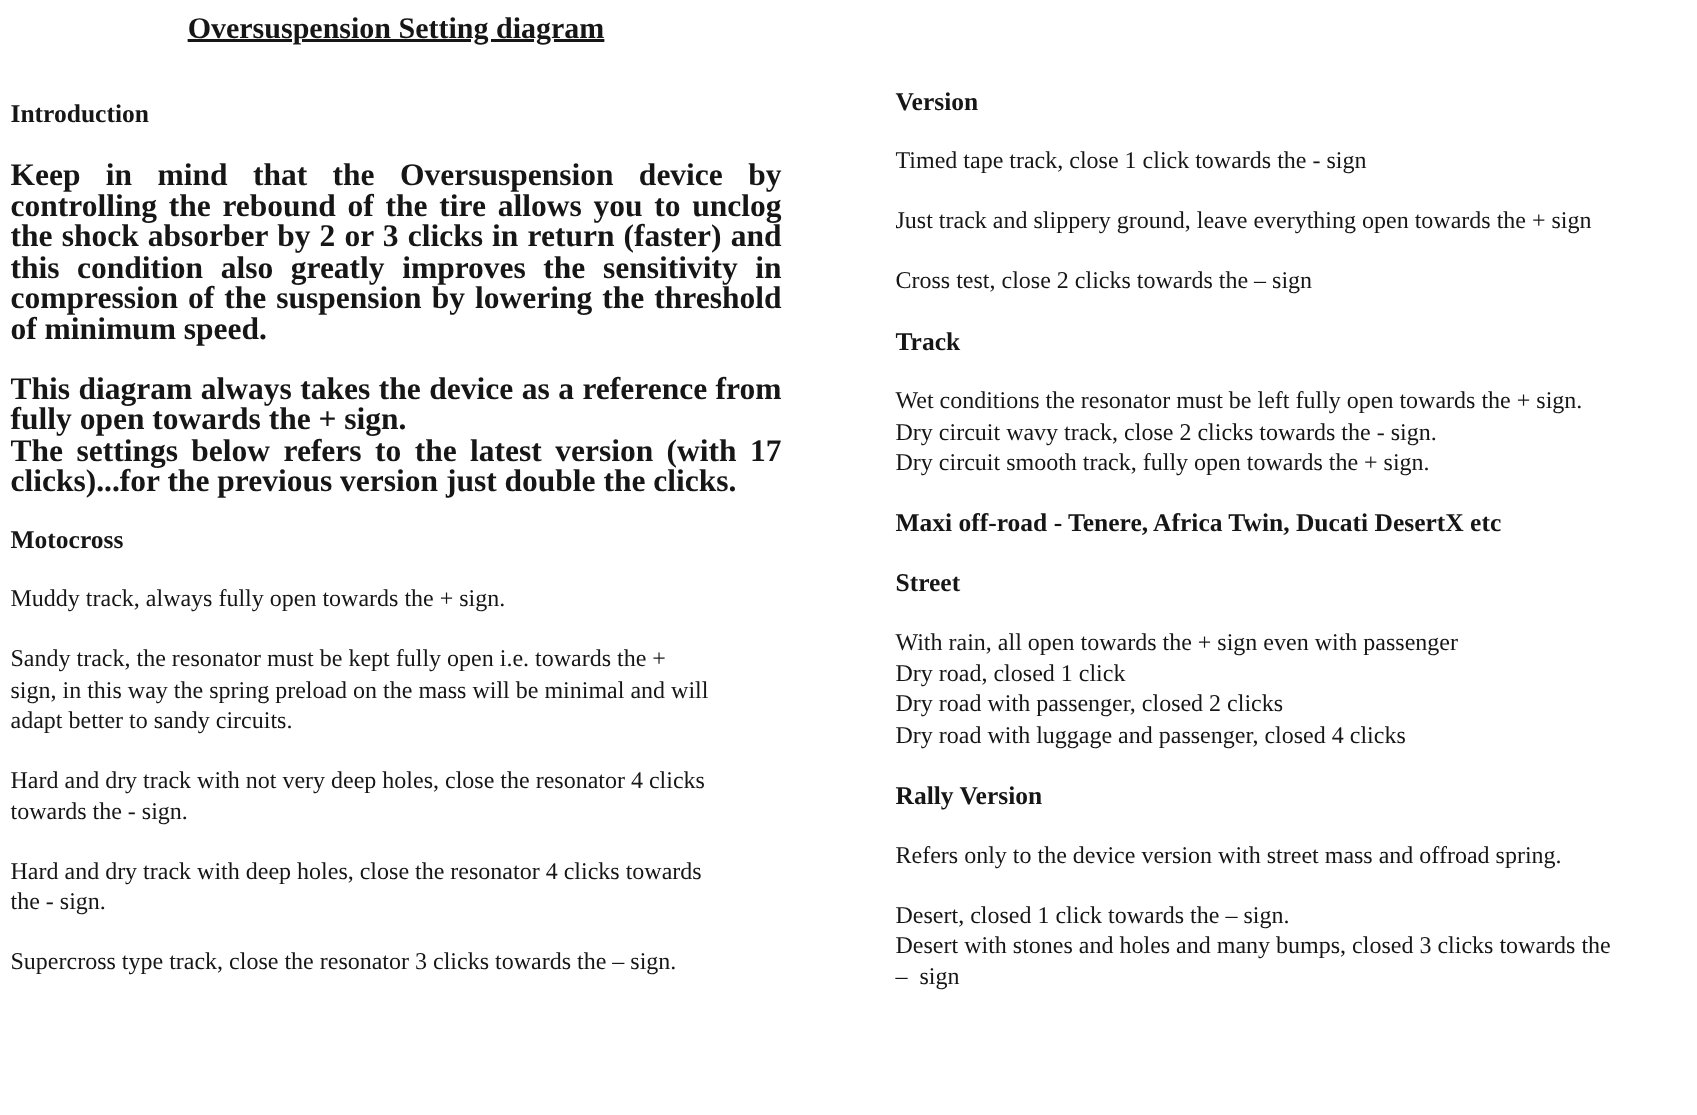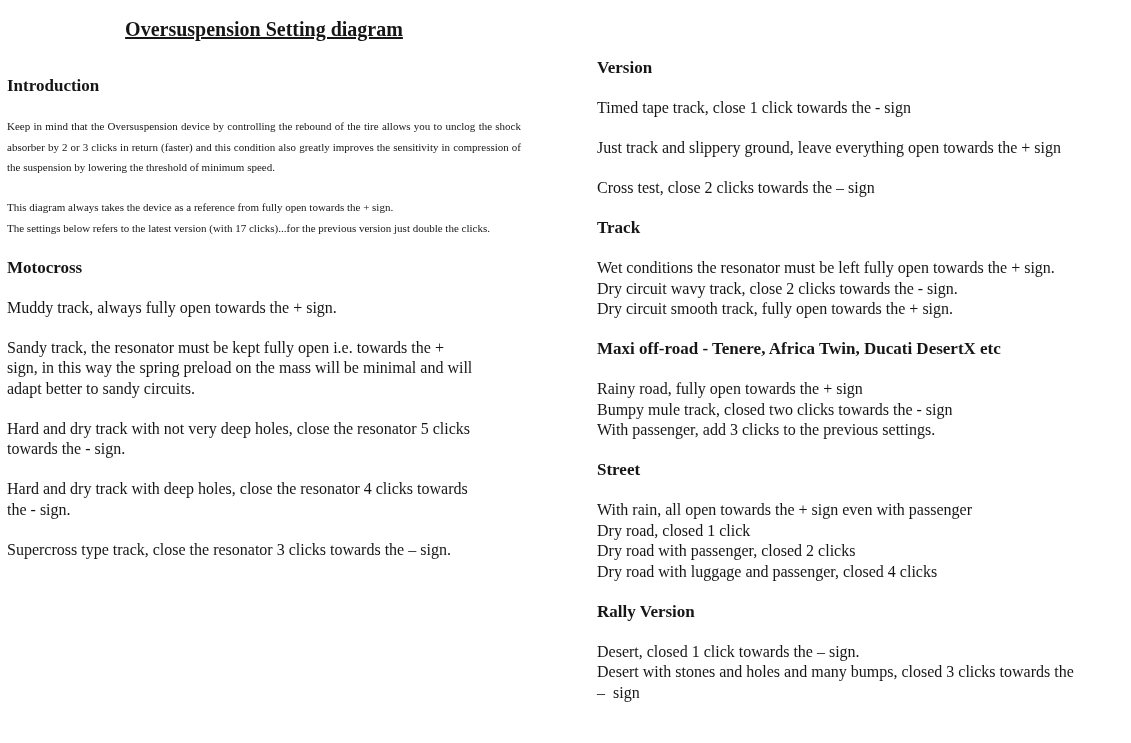--- a/index.html
+++ b/index.html
@@ -22,86 +22,85 @@
   }
   .col-left  { left: 7px;   width: 514px; }
   .col-right { left: 597px; width: 534px; padding-top: 58px; }
 
   .doc-title {
     font-size: 20px;
     font-weight: bold;
     text-decoration: underline;
     text-align: center;
     line-height: 26px;
-    padding-top: 16px;
+    padding-top: 6px;
     margin: 0 0 34px 0;
   }
   .heading {
     font-size: 17px;
     font-weight: bold;
     line-height: 20.5px;
     margin: 0 0 19.5px 0;
     white-space: pre;
   }
   .para {
     font-size: 16px;
     line-height: 20.5px;
     margin: 0 0 19.5px 0;
     white-space: pre;
   }
   .para-justify {
-    font-size: 11px;
+    font-size: 21px;
     line-height: 20.5px;
     margin: 0 0 19.5px 0;
     text-align: justify;
+    font-weight: bold;
   }
   .no-gap { margin-bottom: 0; }
 </style>
 </head>
 <body>
 
 <div class="col col-left">
   <div class="doc-title">Oversuspension Setting diagram</div>
 
   <div class="heading">Introduction</div>
   <div class="para-justify">Keep in mind that the Oversuspension device by controlling the rebound of the tire allows you to unclog the shock absorber by 2 or 3 clicks in return (faster) and this condition also greatly improves the sensitivity in compression of the suspension by lowering the threshold of minimum speed.</div>
   <div class="para-justify no-gap">This diagram always takes the device as a reference from fully open towards the + sign.</div>
   <div class="para-justify">The settings below refers to the latest version (with 17 clicks)...for the previous version just double the clicks.</div>
 
   <div class="heading">Motocross</div>
   <div class="para">Muddy track, always fully open towards the + sign.</div>
   <div class="para">Sandy track, the resonator must be kept fully open i.e. towards the +
 sign, in this way the spring preload on the mass will be minimal and will
 adapt better to sandy circuits.</div>
-  <div class="para">Hard and dry track with not very deep holes, close the resonator 5 clicks
+  <div class="para">Hard and dry track with not very deep holes, close the resonator 4 clicks
 towards the - sign.</div>
   <div class="para">Hard and dry track with deep holes, close the resonator 4 clicks towards
 the - sign.</div>
   <div class="para">Supercross type track, close the resonator 3 clicks towards the – sign.</div>
 </div>
 
 <div class="col col-right">
   <div class="heading">Version</div>
   <div class="para">Timed tape track, close 1 click towards the - sign</div>
   <div class="para">Just track and slippery ground, leave everything open towards the + sign</div>
   <div class="para">Cross test, close 2 clicks towards the – sign</div>
 
   <div class="heading">Track</div>
   <div class="para">Wet conditions the resonator must be left fully open towards the + sign.
 Dry circuit wavy track, close 2 clicks towards the - sign.
 Dry circuit smooth track, fully open towards the + sign.</div>
 
   <div class="heading">Maxi off-road - Tenere, Africa Twin, Ducati DesertX etc</div>
-  <div class="para">Rainy road, fully open towards the + sign
-Bumpy mule track, closed two clicks towards the - sign
-With passenger, add 3 clicks to the previous settings.</div>
 
   <div class="heading">Street</div>
   <div class="para">With rain, all open towards the + sign even with passenger
 Dry road, closed 1 click
 Dry road with passenger, closed 2 clicks
 Dry road with luggage and passenger, closed 4 clicks</div>
 
   <div class="heading">Rally Version</div>
+  <div class="para">Refers only to the device version with street mass and offroad spring.</div>
   <div class="para">Desert, closed 1 click towards the – sign.
 Desert with stones and holes and many bumps, closed 3 clicks towards the
 –  sign</div>
 </div>
 
 </body></html>

